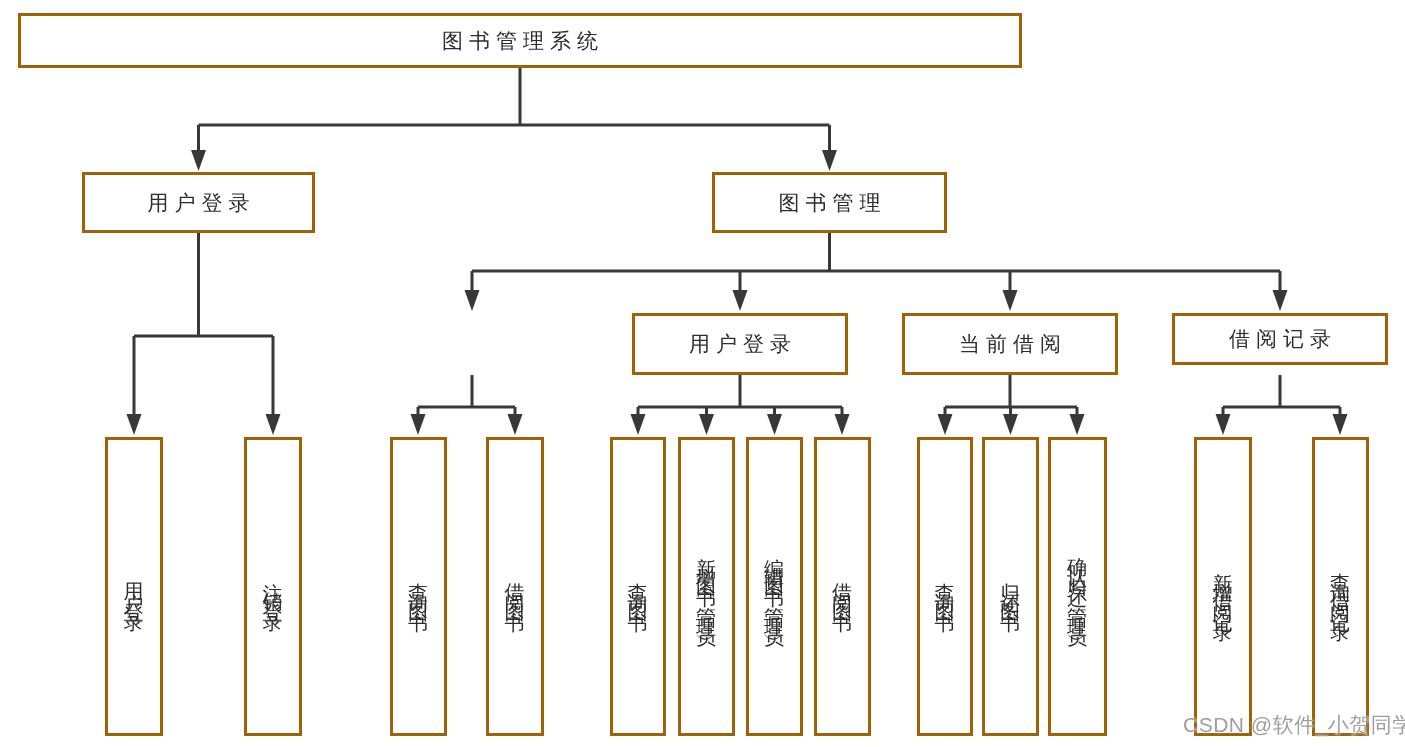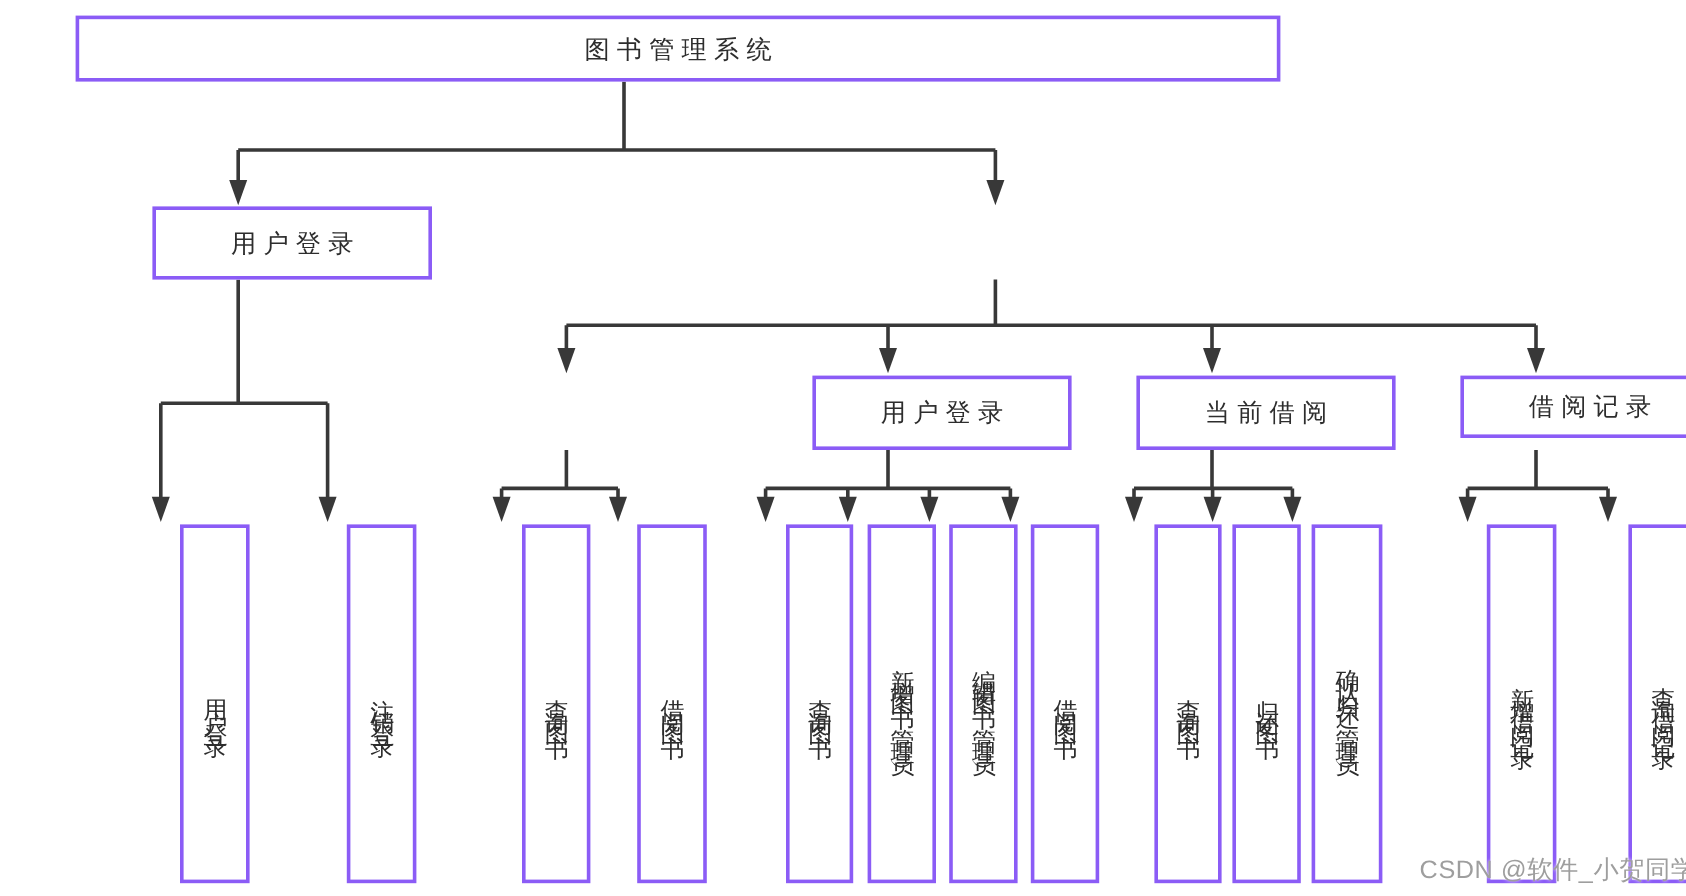--- a/index.html
+++ b/index.html
@@ -3,24 +3,23 @@
 <meta charset="utf-8">
 <style>
   html,body{margin:0;padding:0;background:#ffffff;}
   #canvas{
     position:relative;width:1405px;height:747px;background:#ffffff;overflow:hidden;
     font-family:"Liberation Sans","DejaVu Sans",sans-serif;
   }
   #wires{position:absolute;left:0;top:0;width:1405px;height:747px;}
   .hbox,.vbox{
     position:absolute;box-sizing:border-box;background:#ffffff;
-    border:3px solid #8b5cf6;color:#2d2d2d;
+    border:3px solid #a16207;color:#2d2d2d;
     display:flex;align-items:center;justify-content:center;
     z-index:2;
-    margin-left:45px;
   }
   .hbox{font-size:21px;letter-spacing:6px;white-space:nowrap;text-indent:6px;}
   .vbox{
     font-size:20px;letter-spacing:10px;
     writing-mode:vertical-rl;text-orientation:mixed;
     line-height:1;
   }
   .watermark{
     position:absolute;z-index:5;color:#9e9e9e;font-size:21px;letter-spacing:0.5px;
     white-space:nowrap;text-shadow:0 0 3px rgba(255,255,255,0.9);
@@ -60,20 +59,21 @@
       <polygon points="1003,414 1018,414 1010.5,435"></polygon>
       <polygon points="1069.5,414 1084.5,414 1077,435"></polygon>
       <polygon points="1215.5,414 1230.5,414 1223,435"></polygon>
       <polygon points="1332.5,414 1347.5,414 1340,435"></polygon>
     </g>
   </svg>
 
   <div class="hbox" style="left:18px;top:13px;width:1004px;height:55px">图书管理系统</div>
 
   <div class="hbox" style="left:82px;top:172px;width:233px;height:61px">用户登录</div>
+  <div class="hbox" style="left:712px;top:172px;width:235px;height:61px">图书管理</div>
 
   <div class="hbox" style="left:632px;top:313px;width:216px;height:62px">用户登录</div>
   <div class="hbox" style="left:902px;top:313px;width:216px;height:62px">当前借阅</div>
   <div class="hbox" style="left:1172px;top:313px;width:216px;height:52px">借阅记录</div>
 
   <div class="vbox" style="left:105px;top:437px;width:58px;height:299px">用户登录</div>
   <div class="vbox" style="left:244px;top:437px;width:58px;height:299px">注销登录</div>
 
   <div class="vbox" style="left:390px;top:437px;width:57px;height:299px">查询图书</div>
   <div class="vbox" style="left:486px;top:437px;width:58px;height:299px">借阅图书</div>

